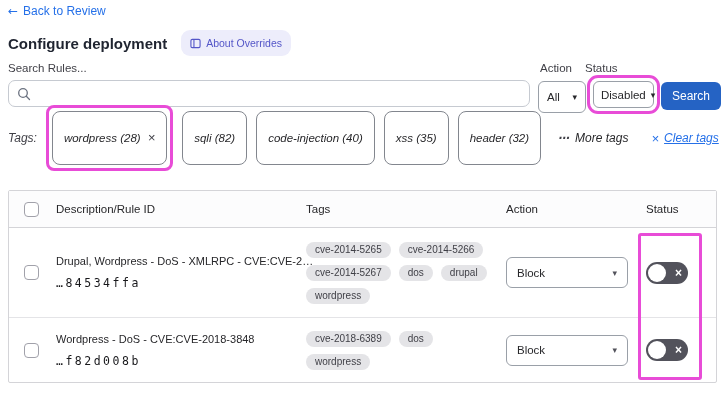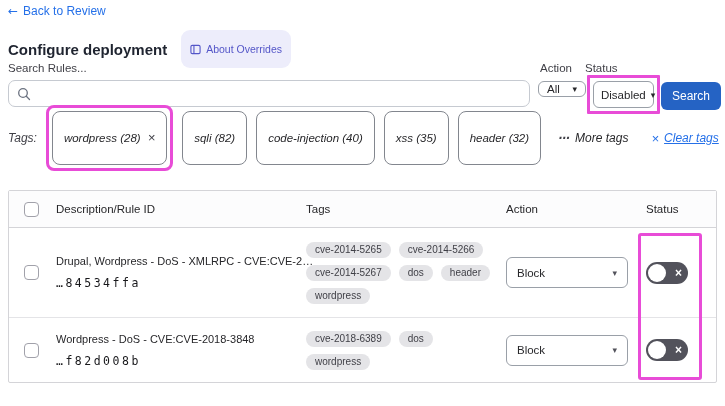--- a/index.html
+++ b/index.html
@@ -5,30 +5,30 @@
   * { margin:0; padding:0; box-sizing:border-box; }
   html,body { background:#ffffff; }
   body { font-family:"Liberation Sans", sans-serif; color:#27272a; }
   .page { position:relative; width:725px; height:406px; background:#fff; overflow:hidden; }
 
   
   .back-link { position:absolute; left:8px; top:4px; font-size:12px; color:#2570e8; display:flex; gap:5px; align-items:center; cursor:pointer; }
   .back-arrow { font-family:"DejaVu Sans", sans-serif; font-size:12px; }
   .title-row { position:absolute; left:8px; top:30px; display:flex; align-items:center; gap:14px; }
   .page-title { font-size:15px; font-weight:bold; color:#1f2430; }
-  .about-badge { display:flex; align-items:center; gap:5px; background:#ededfb; color:#5456c8; font-size:10.5px; padding:13px 9px; border-radius:9px; cursor:pointer; }
+  .about-badge { display:flex; align-items:center; gap:5px; background:#ededfb; color:#5456c8; font-size:10.5px; padding:7px 9px; border-radius:9px; cursor:pointer; }
 
   
   .field-label { position:absolute; font-size:11.5px; color:#3f3f46; }
   .search-input-wrap { position:absolute; left:8px; top:80px; width:522px; height:27px; border:1px solid #c6cad1; border-radius:7px; background:#fff; display:flex; align-items:center; padding-left:8px; }
   .search-input { border:none; outline:none; flex:1; height:100%; font-size:12px; background:transparent; margin-left:6px; }
   .dd { border:1px solid #9aa0a8; border-radius:6px; background:#fff; display:flex; align-items:center; justify-content:space-between; font-size:11.5px; color:#27272a; cursor:pointer; padding:0 8px; }
   .dd .caret { font-family:"DejaVu Sans", sans-serif; font-size:9px; color:#27272a; margin-left:5px; }
-  .action-dd { position:absolute; left:538px; top:81px; width:48px; height:16px; }
-  .status-hl { position:absolute; left:587px; top:75px; border:3px solid #e84cd7; border-radius:1px; padding:3px; background:#fff; }
+  .action-dd { position:absolute; left:538px; top:81px; width:48px; height:32px; }
+  .status-hl { position:absolute; left:587px; top:75px; border:3px solid #e84cd7; border-radius:11px; padding:3px; background:#fff; }
   .status-dd { width:61px; height:27px; padding:0 7px; }
   .search-btn { position:absolute; left:661px; top:82px; width:60px; height:28px; background:#2563c4; color:#fff; font-size:12px; border:none; border-radius:6px; cursor:pointer; }
 
   
   .tags-bar { position:absolute; left:8px; top:121px; display:flex; align-items:center; gap:9px; height:34px;font-style:italic; }
   .tags-label { font-size:12px; color:#3f3f46; }
   .tag-hl { border:3px solid #e84cd7; border-radius:8px; padding:3px; background:#fff; }
   .tag-pill { display:flex; align-items:center; gap:7px; border:1.4px solid #82868e; border-radius:8px; background:#fff; padding:20px 11px; font-size:11.5px; color:#27272a; cursor:pointer; white-space:nowrap; }
   .pill-x { font-size:13px; line-height:10px; color:#3f3f46; cursor:pointer; }
   .more-tags { display:flex; align-items:center; gap:6px; font-size:12px; color:#27272a; cursor:pointer; margin-left:8px; }
@@ -148,21 +148,21 @@
       </div>
       <div class="desc-cell">
         <div class="desc-line">Drupal, Wordpress - DoS - XMLRPC - CVE:CVE-2…</div>
         <div class="rule-id">…84534ffa</div>
       </div>
       <div class="tags-cell">
         <span class="gray-badge">cve-2014-5265</span>
         <span class="gray-badge">cve-2014-5266</span>
         <span class="gray-badge">cve-2014-5267</span>
         <span class="gray-badge">dos</span>
-        <span class="gray-badge">header</span>
+        <span class="gray-badge">drupal</span>
         <span class="gray-badge">wordpress</span>
       </div>
       <div class="action-cell">
         <div class="dd">
           <span>Block</span>
           <span class="caret">▾</span>
         </div>
       </div>
       <div class="status-cell">
         <div class="toggle">

